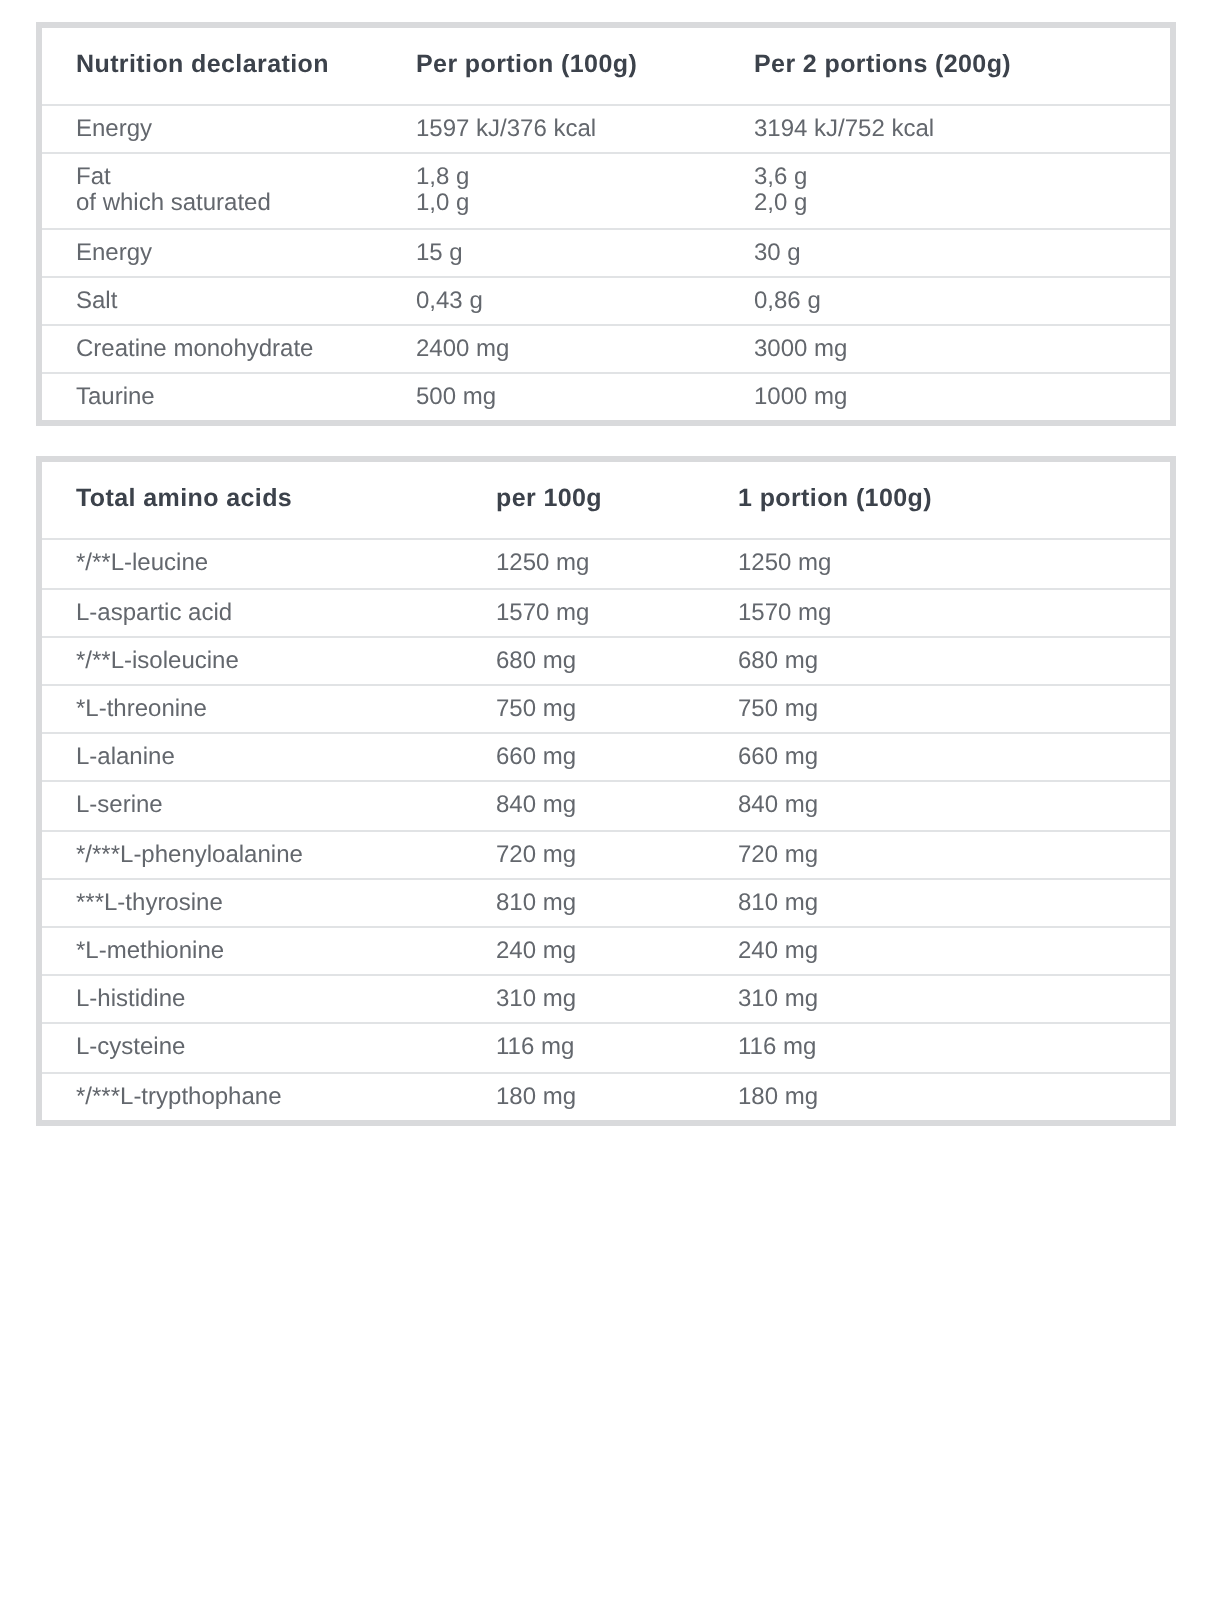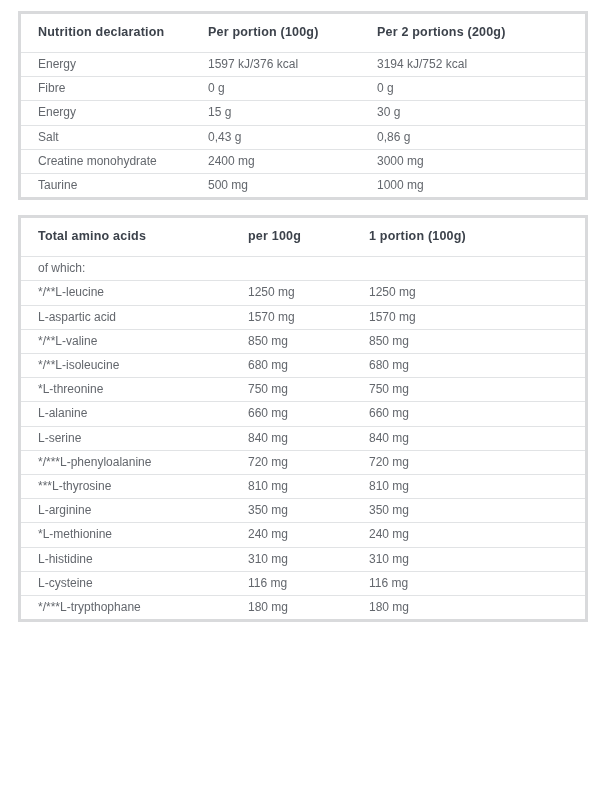--- a/index.html
+++ b/index.html
@@ -81,27 +81,30 @@
             </td>
             <td>
               <div class="cell-line">1597 kJ/376 kcal</div>
             </td>
             <td>
               <div class="cell-line">3194 kJ/752 kcal</div>
             </td>
           </tr>
           <tr>
             <td>
-              <div class="cell-line">Fibre</div>
-            </td>
-            <td>
-              <div class="cell-line">0 g</div>
-            </td>
-            <td>
-              <div class="cell-line">0 g</div>
+              <div class="cell-line">Fat</div>
+              <div class="cell-line">of which saturated</div>
+            </td>
+            <td>
+              <div class="cell-line">1,8 g</div>
+              <div class="cell-line">1,0 g</div>
+            </td>
+            <td>
+              <div class="cell-line">3,6 g</div>
+              <div class="cell-line">2,0 g</div>
             </td>
           </tr>
           <tr>
             <td>
               <div class="cell-line">Energy</div>
             </td>
             <td>
               <div class="cell-line">15 g</div>
             </td>
             <td>
@@ -155,31 +158,20 @@
       <thead>
         <tr>
           <th>Total amino acids</th>
           <th>per 100g</th>
           <th>1 portion (100g)</th>
         </tr>
       </thead>
       <tbody>
           <tr>
             <td>
-              <div class="cell-line">of which:</div>
-            </td>
-            <td>
-              <div class="cell-line"></div>
-            </td>
-            <td>
-              <div class="cell-line"></div>
-            </td>
-          </tr>
-          <tr>
-            <td>
               <div class="cell-line">*/**L-leucine</div>
             </td>
             <td>
               <div class="cell-line">1250 mg</div>
             </td>
             <td>
               <div class="cell-line">1250 mg</div>
             </td>
           </tr>
           <tr>
@@ -188,31 +180,20 @@
             </td>
             <td>
               <div class="cell-line">1570 mg</div>
             </td>
             <td>
               <div class="cell-line">1570 mg</div>
             </td>
           </tr>
           <tr>
             <td>
-              <div class="cell-line">*/**L-valine</div>
-            </td>
-            <td>
-              <div class="cell-line">850 mg</div>
-            </td>
-            <td>
-              <div class="cell-line">850 mg</div>
-            </td>
-          </tr>
-          <tr>
-            <td>
               <div class="cell-line">*/**L-isoleucine</div>
             </td>
             <td>
               <div class="cell-line">680 mg</div>
             </td>
             <td>
               <div class="cell-line">680 mg</div>
             </td>
           </tr>
           <tr>
@@ -261,31 +242,20 @@
           </tr>
           <tr>
             <td>
               <div class="cell-line">***L-thyrosine</div>
             </td>
             <td>
               <div class="cell-line">810 mg</div>
             </td>
             <td>
               <div class="cell-line">810 mg</div>
-            </td>
-          </tr>
-          <tr>
-            <td>
-              <div class="cell-line">L-arginine</div>
-            </td>
-            <td>
-              <div class="cell-line">350 mg</div>
-            </td>
-            <td>
-              <div class="cell-line">350 mg</div>
             </td>
           </tr>
           <tr>
             <td>
               <div class="cell-line">*L-methionine</div>
             </td>
             <td>
               <div class="cell-line">240 mg</div>
             </td>
             <td>

